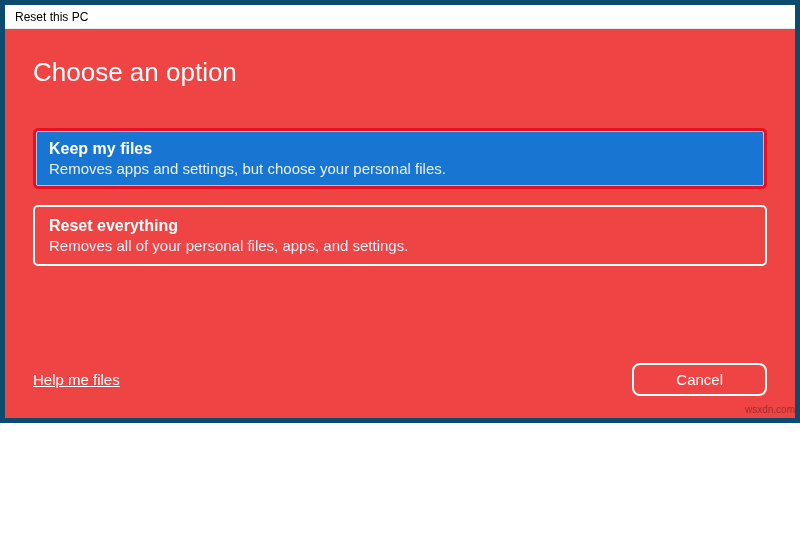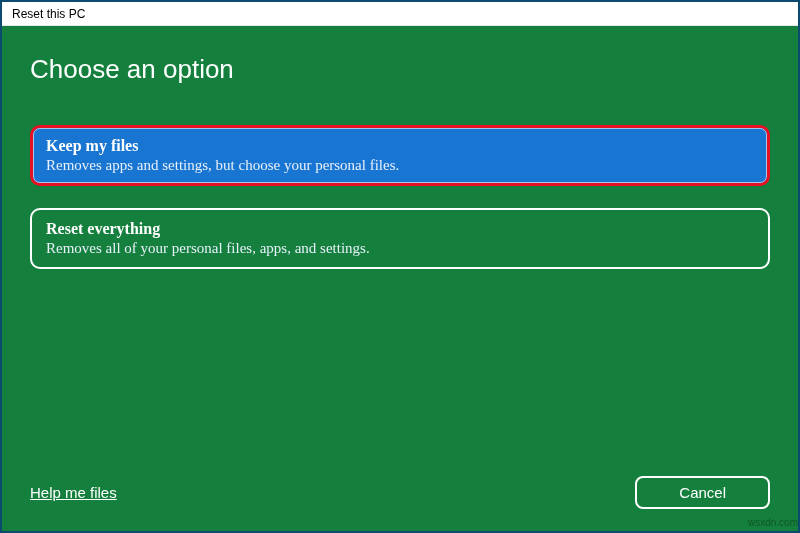--- a/index.html
+++ b/index.html
@@ -4,56 +4,55 @@
   <style>
     * { margin: 0; padding: 0; box-sizing: border-box; }
     body {
       font-family: "Segoe UI", -apple-system, sans-serif;
       background: #fff;
       width: 800px;
       height: 533px;
       overflow: hidden;
     }
     .window {
-      border: 2px solid #0c4a6e;
+      border: 5px solid #0c4a6e;
       width: 800px;
-      height: 533px;
+      height: 423px;
       display: flex;
       flex-direction: column;
     }
     .titlebar {
       background: #fff;
       padding: 4px 10px;
       font-size: 12px;
       color: #000;
       border-bottom: 1px solid #e8e8e8;
       height: 24px;
       line-height: 16px;
     }
     .content {
-      background: #15803d;
+      background: #ef4444;
       flex: 1;
       padding: 28px 28px 22px 28px;
       display: flex;
       flex-direction: column;
       color: #fff;
       position: relative;
     }
     .heading {
       font-size: 26px;
       font-weight: 400;
       margin-bottom: 40px;
     }
     .option {
       border: 2px solid #fff;
-      border-radius: 10px;
+      border-radius: 5px;
       padding: 10px 14px;
-      margin-bottom: 22px;
+      margin-bottom: 16px;
       cursor: pointer;
-      font-family: Liberation Serif, serif;
     }
     .option.highlighted {
       border: 3px solid #E81123;
       background: #1975d2;
       outline: 1px solid rgba(255,255,255,0.6);
       outline-offset: -4px;
     }
     .option.highlighted { padding: 9px 13px; }
     .option-title {
       font-weight: 600;

